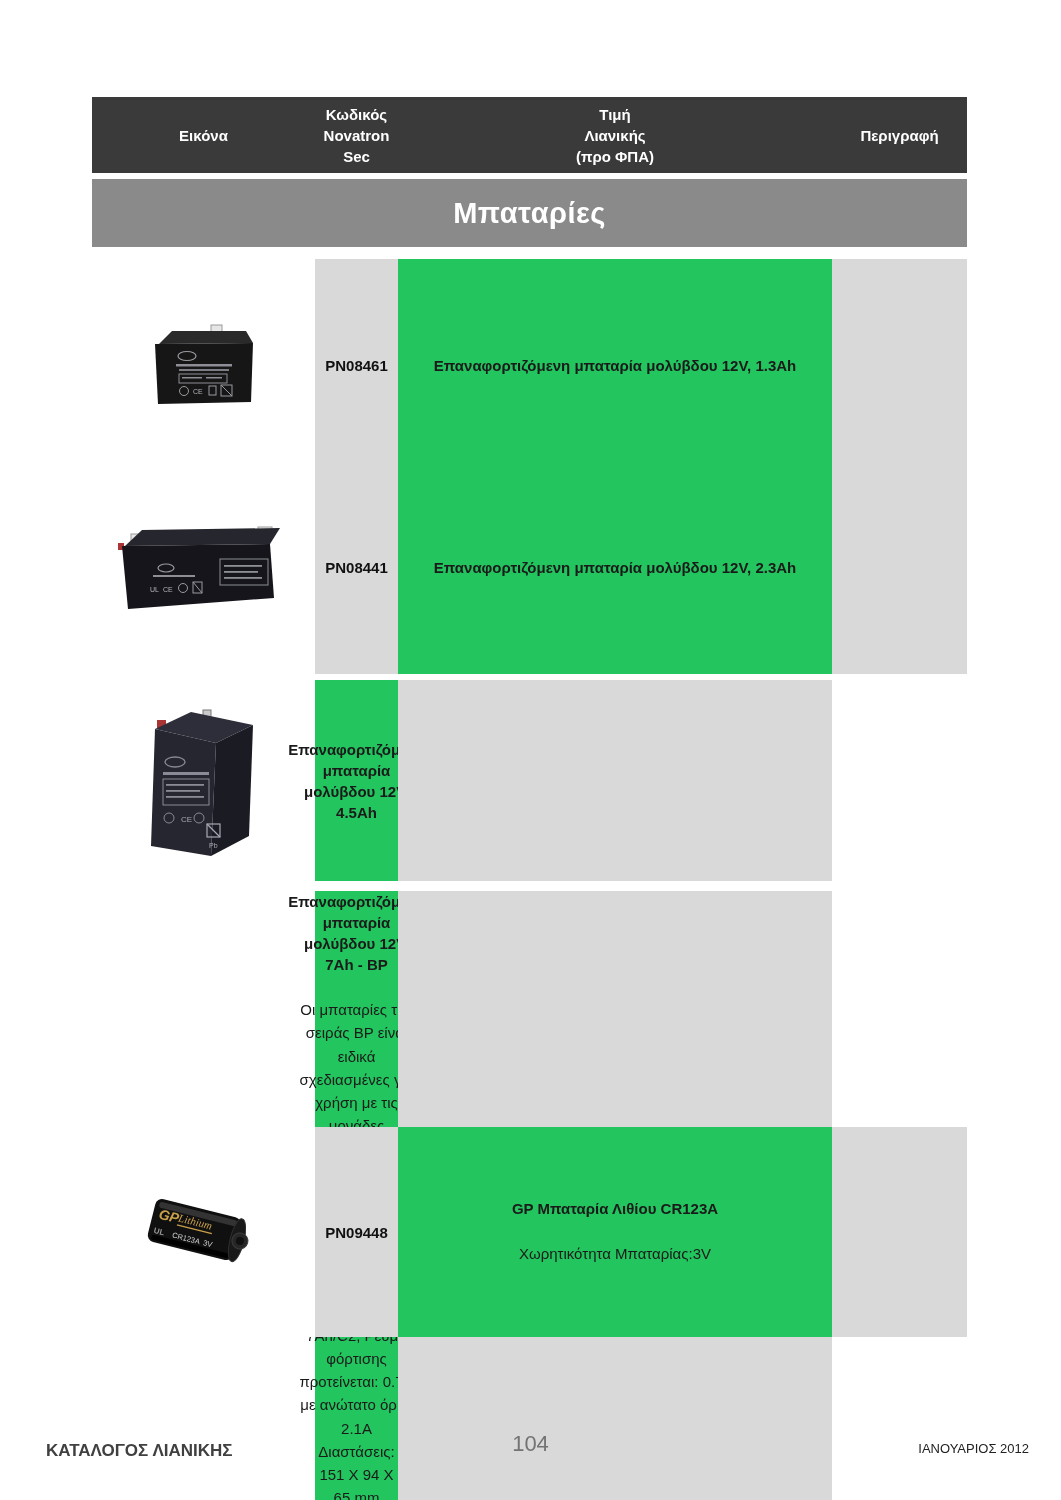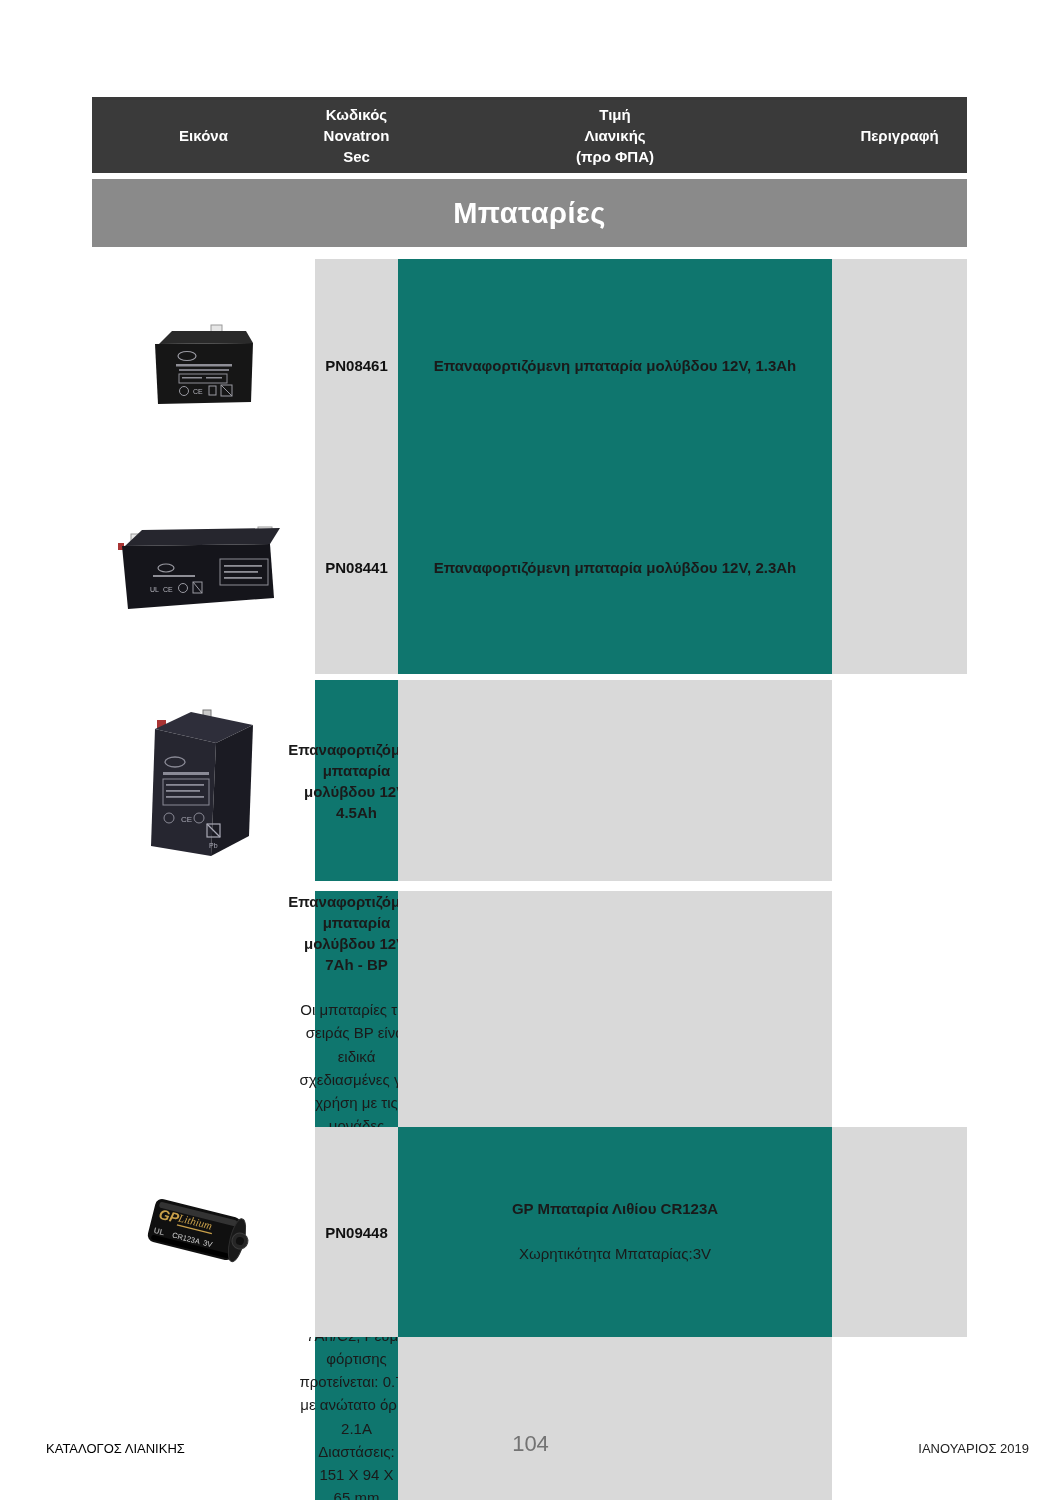--- a/index.html
+++ b/index.html
@@ -52,34 +52,34 @@
   .cell-img {
     background: #ffffff;
     display: flex; align-items: center; justify-content: center;
   }
   .cell-code {
     background: #d9d9d9;
     display: flex; align-items: center; justify-content: center;
     font-weight: bold; font-size: 15px; color: #111111;
   }
   .cell-desc {
-    background: #0f766e;
+    background: #22c55e;
     display: flex; flex-direction: column;
     align-items: center; justify-content: center;
     text-align: center; padding: 0 10px; box-sizing: border-box;
     font-size: 15px;
   }
   .desc-title { font-weight: bold; line-height: 1.4; }
   .desc-body  { margin-top: 23px; line-height: 1.55; max-width: 420px; }
   .desc-dims  { line-height: 1.55; }
   .desc-body:empty, .desc-dims:empty { display: none; margin: 0; }
   .cell-price { background: #d9d9d9; }
 
   
-  .footer-left  { position: absolute; left: 46px;  top: 1441px; font-size: 13px; color: #000000; }
+  .footer-left  { position: absolute; left: 46px;  top: 1441px; font-size: 17px; color: #404040; font-weight: bold; }
   .footer-right { position: absolute; right: 32px; top: 1441px; font-size: 13px; color: #222; }
   .footer-page  { position: absolute; left: 0;     top: 1431px; width: 100%; text-align: center; font-size: 22px; color: #737373; }
 
   svg { display: block; }
 </style>
 </head>
 <body>
 
 <div class="page">
 
@@ -242,15 +242,15 @@
     <div class="cell-code">PN09448</div>
     <div class="cell-desc">
       <div class="desc-title">GP Μπαταρία Λιθίου CR123A</div>
       <div class="desc-body">Χωρητικότητα Μπαταρίας:3V</div>
     </div>
     <div class="cell-price"></div>
   </div>
 
   <div class="footer-left">ΚΑΤΑΛΟΓΟΣ ΛΙΑΝΙΚΗΣ</div>
   <div class="footer-page">104</div>
-  <div class="footer-right">ΙΑΝΟΥΑΡΙΟΣ 2019</div>
+  <div class="footer-right">ΙΑΝΟΥΑΡΙΟΣ 2012</div>
 
 </div>
 
 </body></html>

